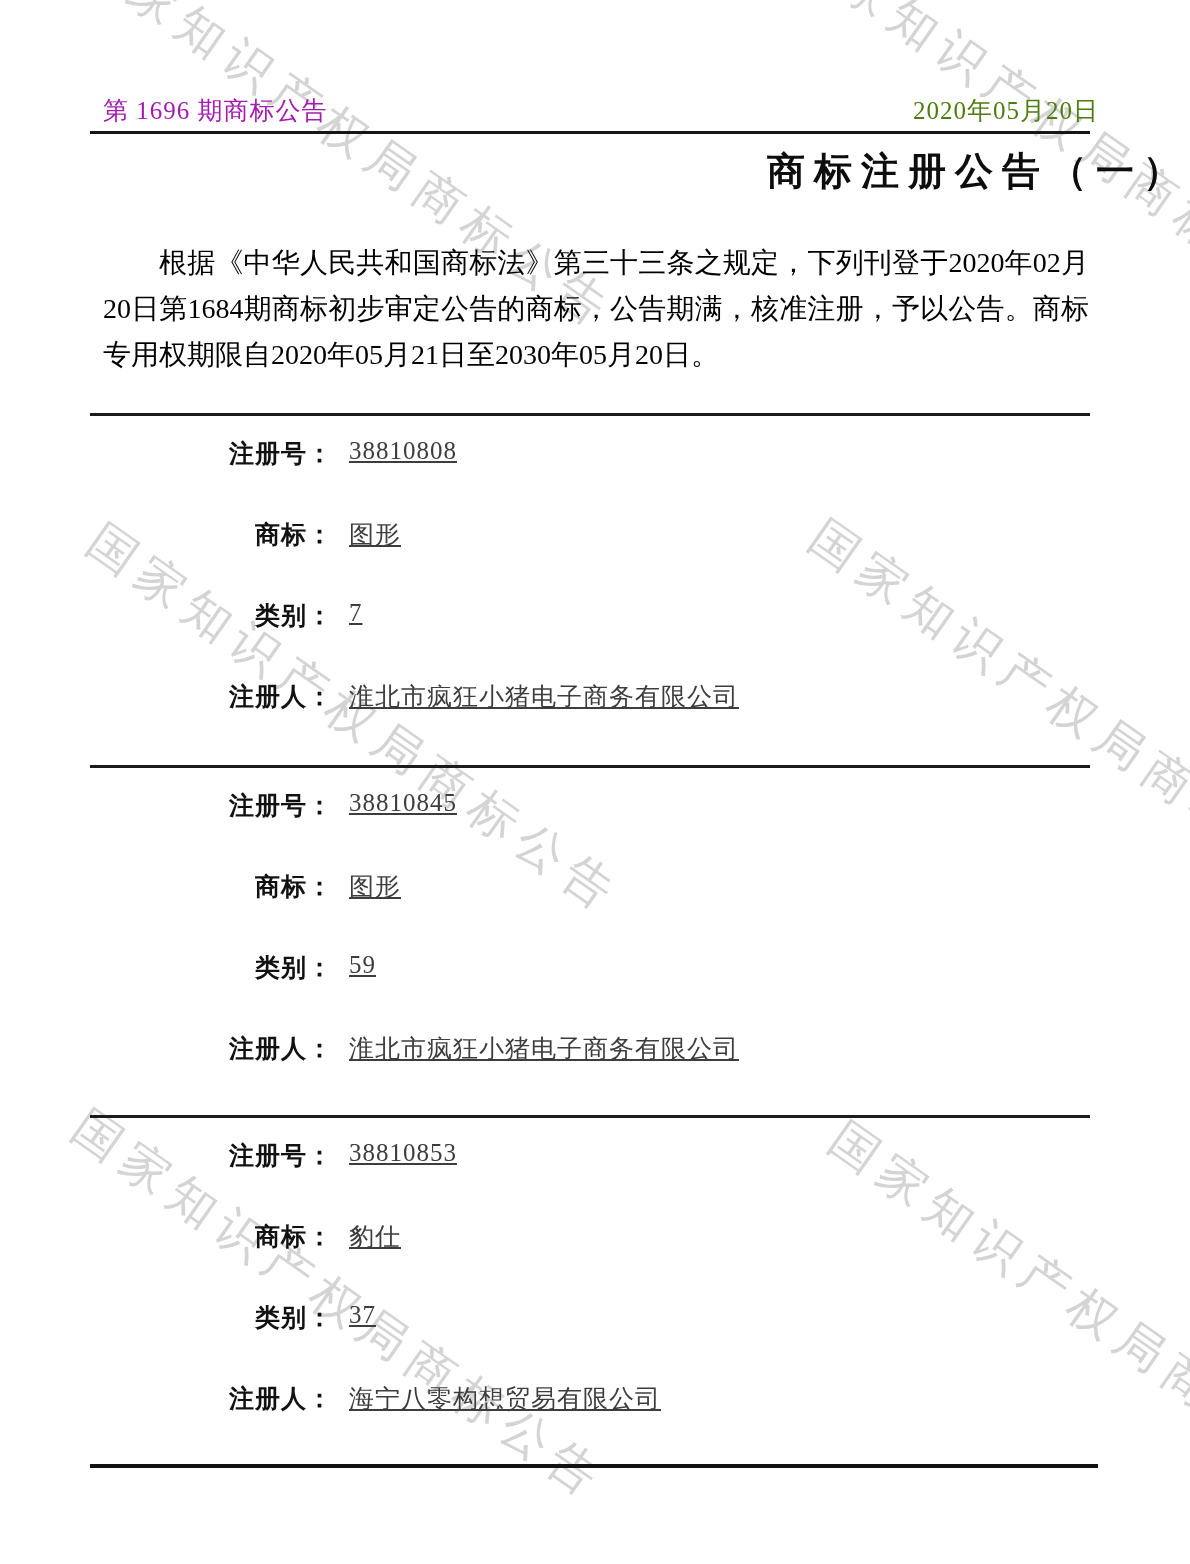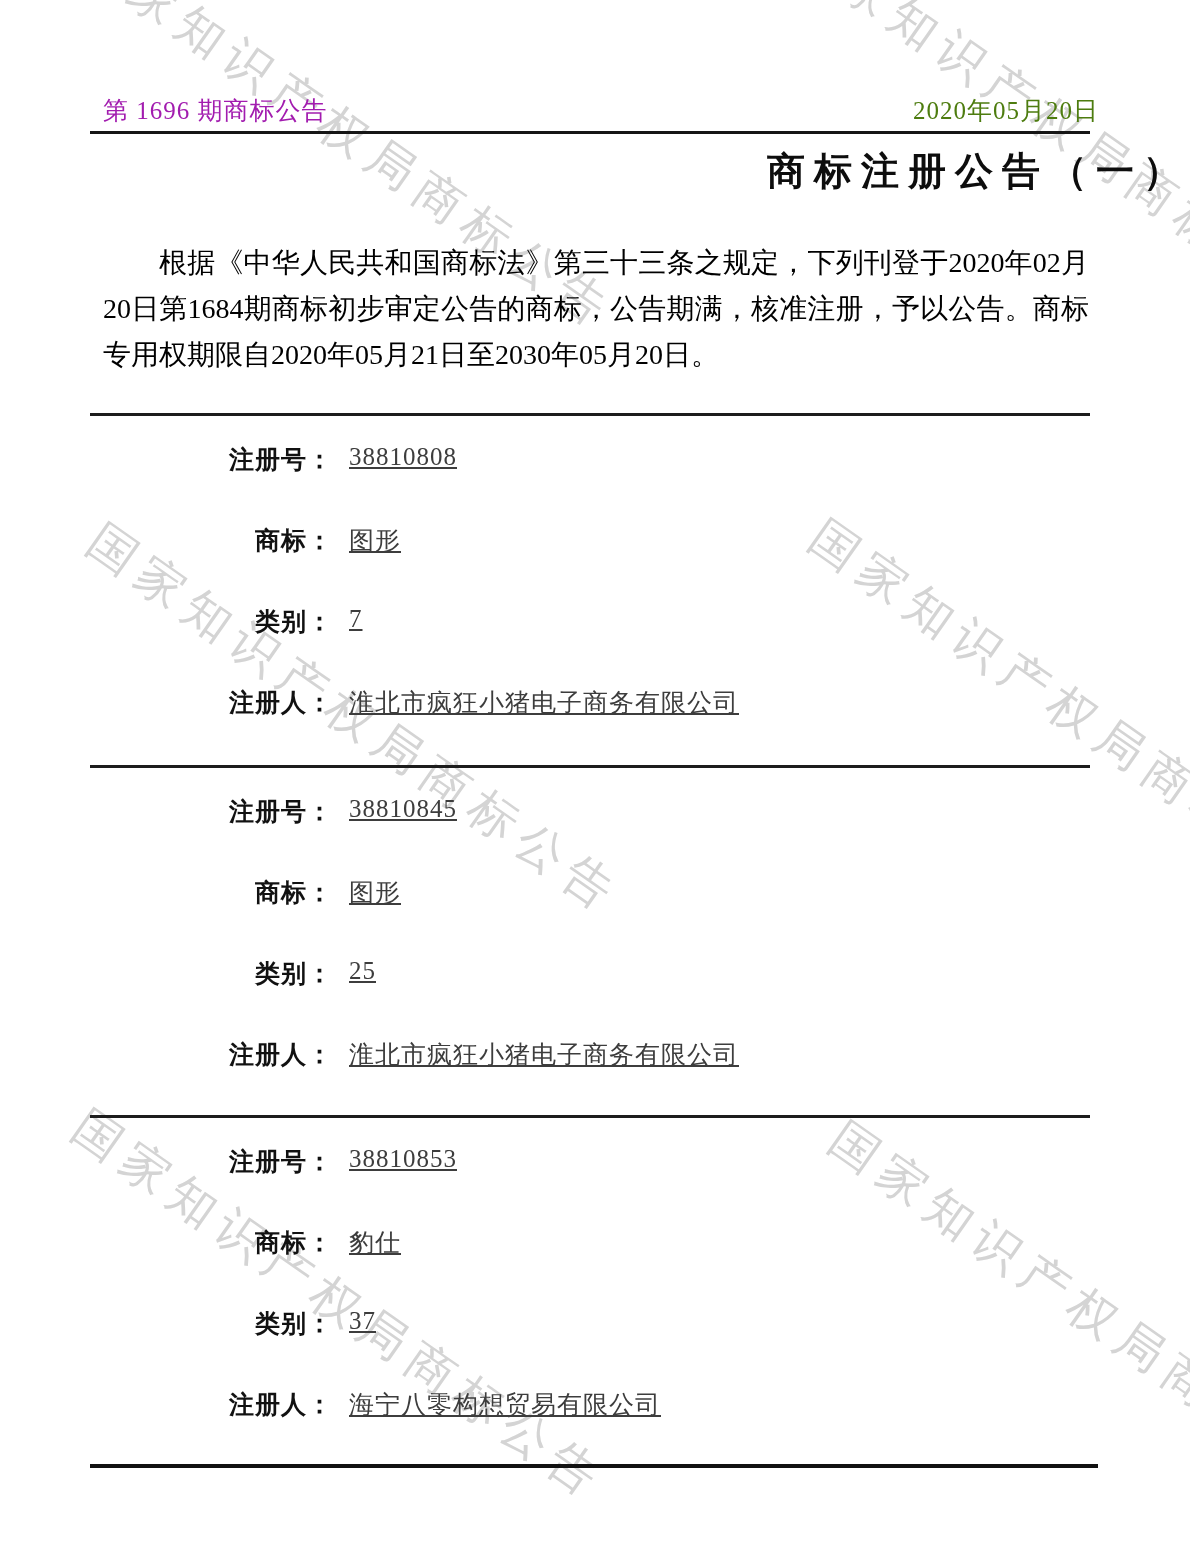--- a/index.html
+++ b/index.html
@@ -64,21 +64,21 @@
     font-size: 28px; font-weight: normal;
     line-height: 46px;
     text-align: justify;
     text-indent: 2em;
     color: #000000;
   }
 
   .record {
     position: absolute; left: 90px; width: 1000px;
     border-top: 3px solid #1c1c1c;
-    padding-top: 27px;
+    padding-top: 21px;
   }
   .rec1 { top: 413px; }
   .rec2 { top: 765px; }
   .rec3 { top: 1115px; }
 
   .row { display: flex; align-items: flex-start; height: 81px; }
   .lbl {
     width: 243px; text-align: right;
     font-size: 25px; font-weight: bold; color: #111;
     letter-spacing: 1px;
@@ -143,21 +143,21 @@
       <div class="row">
         <div class="lbl">注册号：</div>
         <div class="val">38810845</div>
       </div>
       <div class="row">
         <div class="lbl">商标：</div>
         <div class="val">图形</div>
       </div>
       <div class="row">
         <div class="lbl">类别：</div>
-        <div class="val">25</div>
+        <div class="val">59</div>
       </div>
       <div class="row">
         <div class="lbl">注册人：</div>
         <div class="val">淮北市疯狂小猪电子商务有限公司</div>
       </div>
     </div>
 
     <div class="record rec3">
       <div class="row">
         <div class="lbl">注册号：</div>

